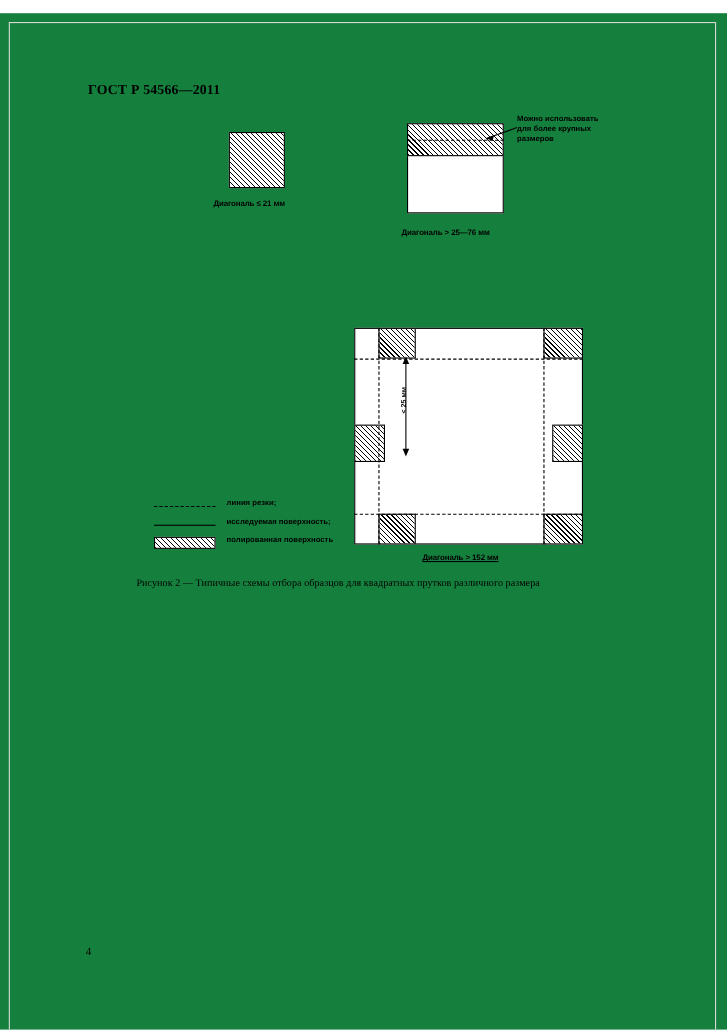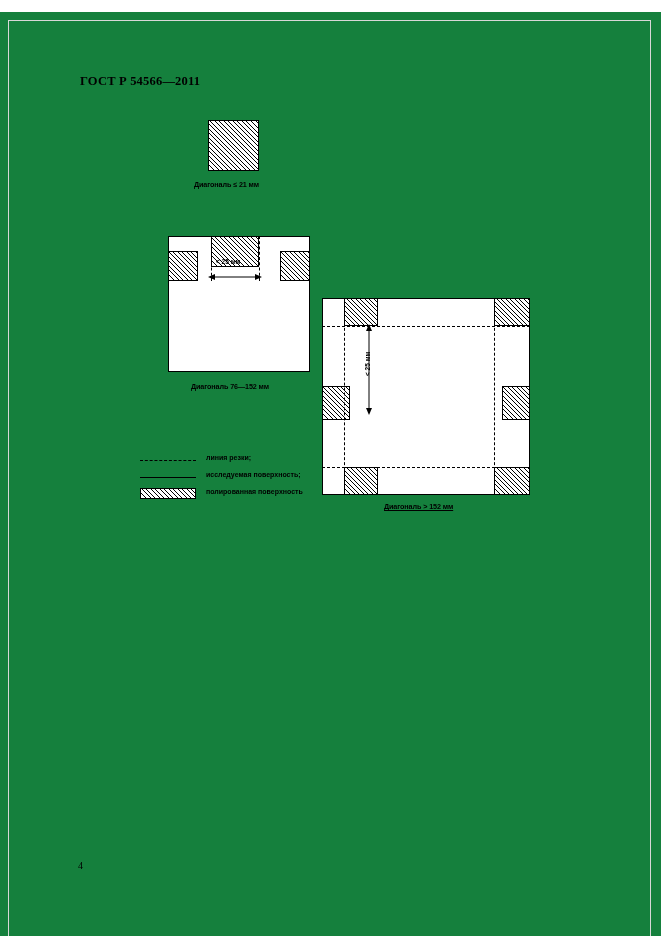--- a/index.html
+++ b/index.html
@@ -176,43 +176,42 @@
 <div class="page">
   <div class="page-border"></div>
 
   <div class="std-header">ГОСТ Р 54566—2011</div>
 
   <div class="fig" style="left:200px; top:108px; width:120px; height:80px;">
     <div class="hatch" style="left:8px; top:0px; width:51px; height:51px;"></div>
     <div class="bar-label" style="left:-6px; top:60px;">Диагональ ≤ 21 мм</div>
   </div>
 
-
-  <div class="fig" style="left:168px; top:224px; width:220px; height:160px;">
-
-    <div class="solid-box" style="left:0px; top:0px; width:142px; height:136px;"></div>
-
-    <div class="hatch" style="left:0px; top:15px; width:30px; height:30px;"></div>
-
-    <div class="hatch" style="left:43px; top:0px; width:48px; height:31px;"></div>
-
-    <div class="hatch" style="left:112px; top:15px; width:30px; height:30px;"></div>
-
-    <div class="dash-v" style="left:43px; top:0px; height:45px;"></div>
-    <div class="dash-v" style="left:91px; top:0px; height:45px;"></div>
-
-    <svg style="position:absolute; left:40px; top:34px; overflow:visible;" width="58" height="14">
-      <line x1="3" y1="7" x2="51" y2="7" stroke="#000" stroke-width="1"></line>
-      <polygon points="0,7 7,4 7,10" fill="#000"></polygon>
-      <polygon points="54,7 47,4 47,10" fill="#000"></polygon>
+  <div class="fig" style="left:370px; top:96px; width:190px; height:115px;">
+
+    <div class="solid-box" style="left:0px; top:4px; width:88px; height:82px;"></div>
+
+    <div class="hatch" style="left:0px; top:4px; width:88px; height:30px;"></div>
+
+    <div class="dash-h" style="left:0px; top:19px; width:88px;"></div>
+
+    <div class="note" style="left:100px; top:-4px;">
+      <span>Можно использовать</span><br>
+      <span>для более крупных</span><br>
+      <span>размеров</span>
+    </div>
+
+    <svg style="position:absolute; left:70px; top:6px; overflow:visible;" width="40" height="18">
+      <line x1="30" y1="2" x2="2" y2="12" stroke="#000" stroke-width="1"></line>
+      <polygon points="2,12 9,9 8,14" fill="#000"></polygon>
     </svg>
-    <div class="dim-label" style="left:48px; top:22px;">&lt; 25 мм</div>
-
-    <div class="bar-label" style="left:23px; top:146px;">Диагональ 76—152 мм</div>
-  </div>
+
+    <div class="bar-label" style="left:-5px; top:99px;">Диагональ &gt; 25—76 мм</div>
+  </div>
+
 
   <div class="fig" style="left:322px; top:286px; width:230px; height:220px;">
 
     <div class="solid-box" style="left:0px; top:0px; width:208px; height:197px;"></div>
 
     <div class="hatch" style="left:22px; top:0px; width:34px; height:28px;"></div>
     <div class="hatch" style="left:172px; top:0px; width:36px; height:28px;"></div>
     <div class="hatch" style="left:0px; top:88px; width:28px; height:34px;"></div>
     <div class="hatch" style="left:180px; top:88px; width:28px; height:34px;"></div>
     <div class="hatch" style="left:22px; top:169px; width:34px; height:28px;"></div>
@@ -241,15 +240,16 @@
     <div class="legend-row">
       <div class="legend-sym solid"></div>
       <div class="legend-txt">исследуемая поверхность;</div>
     </div>
     <div class="legend-row">
       <div class="legend-sym hatched"></div>
       <div class="legend-txt">полированная поверхность</div>
     </div>
   </div>
 
+  <div class="caption">Рисунок 2 — Типичные схемы отбора образцов для квадратных прутков различного размера</div>
 
   <div class="page-number">4</div>
 </div>
 
 </body></html>

